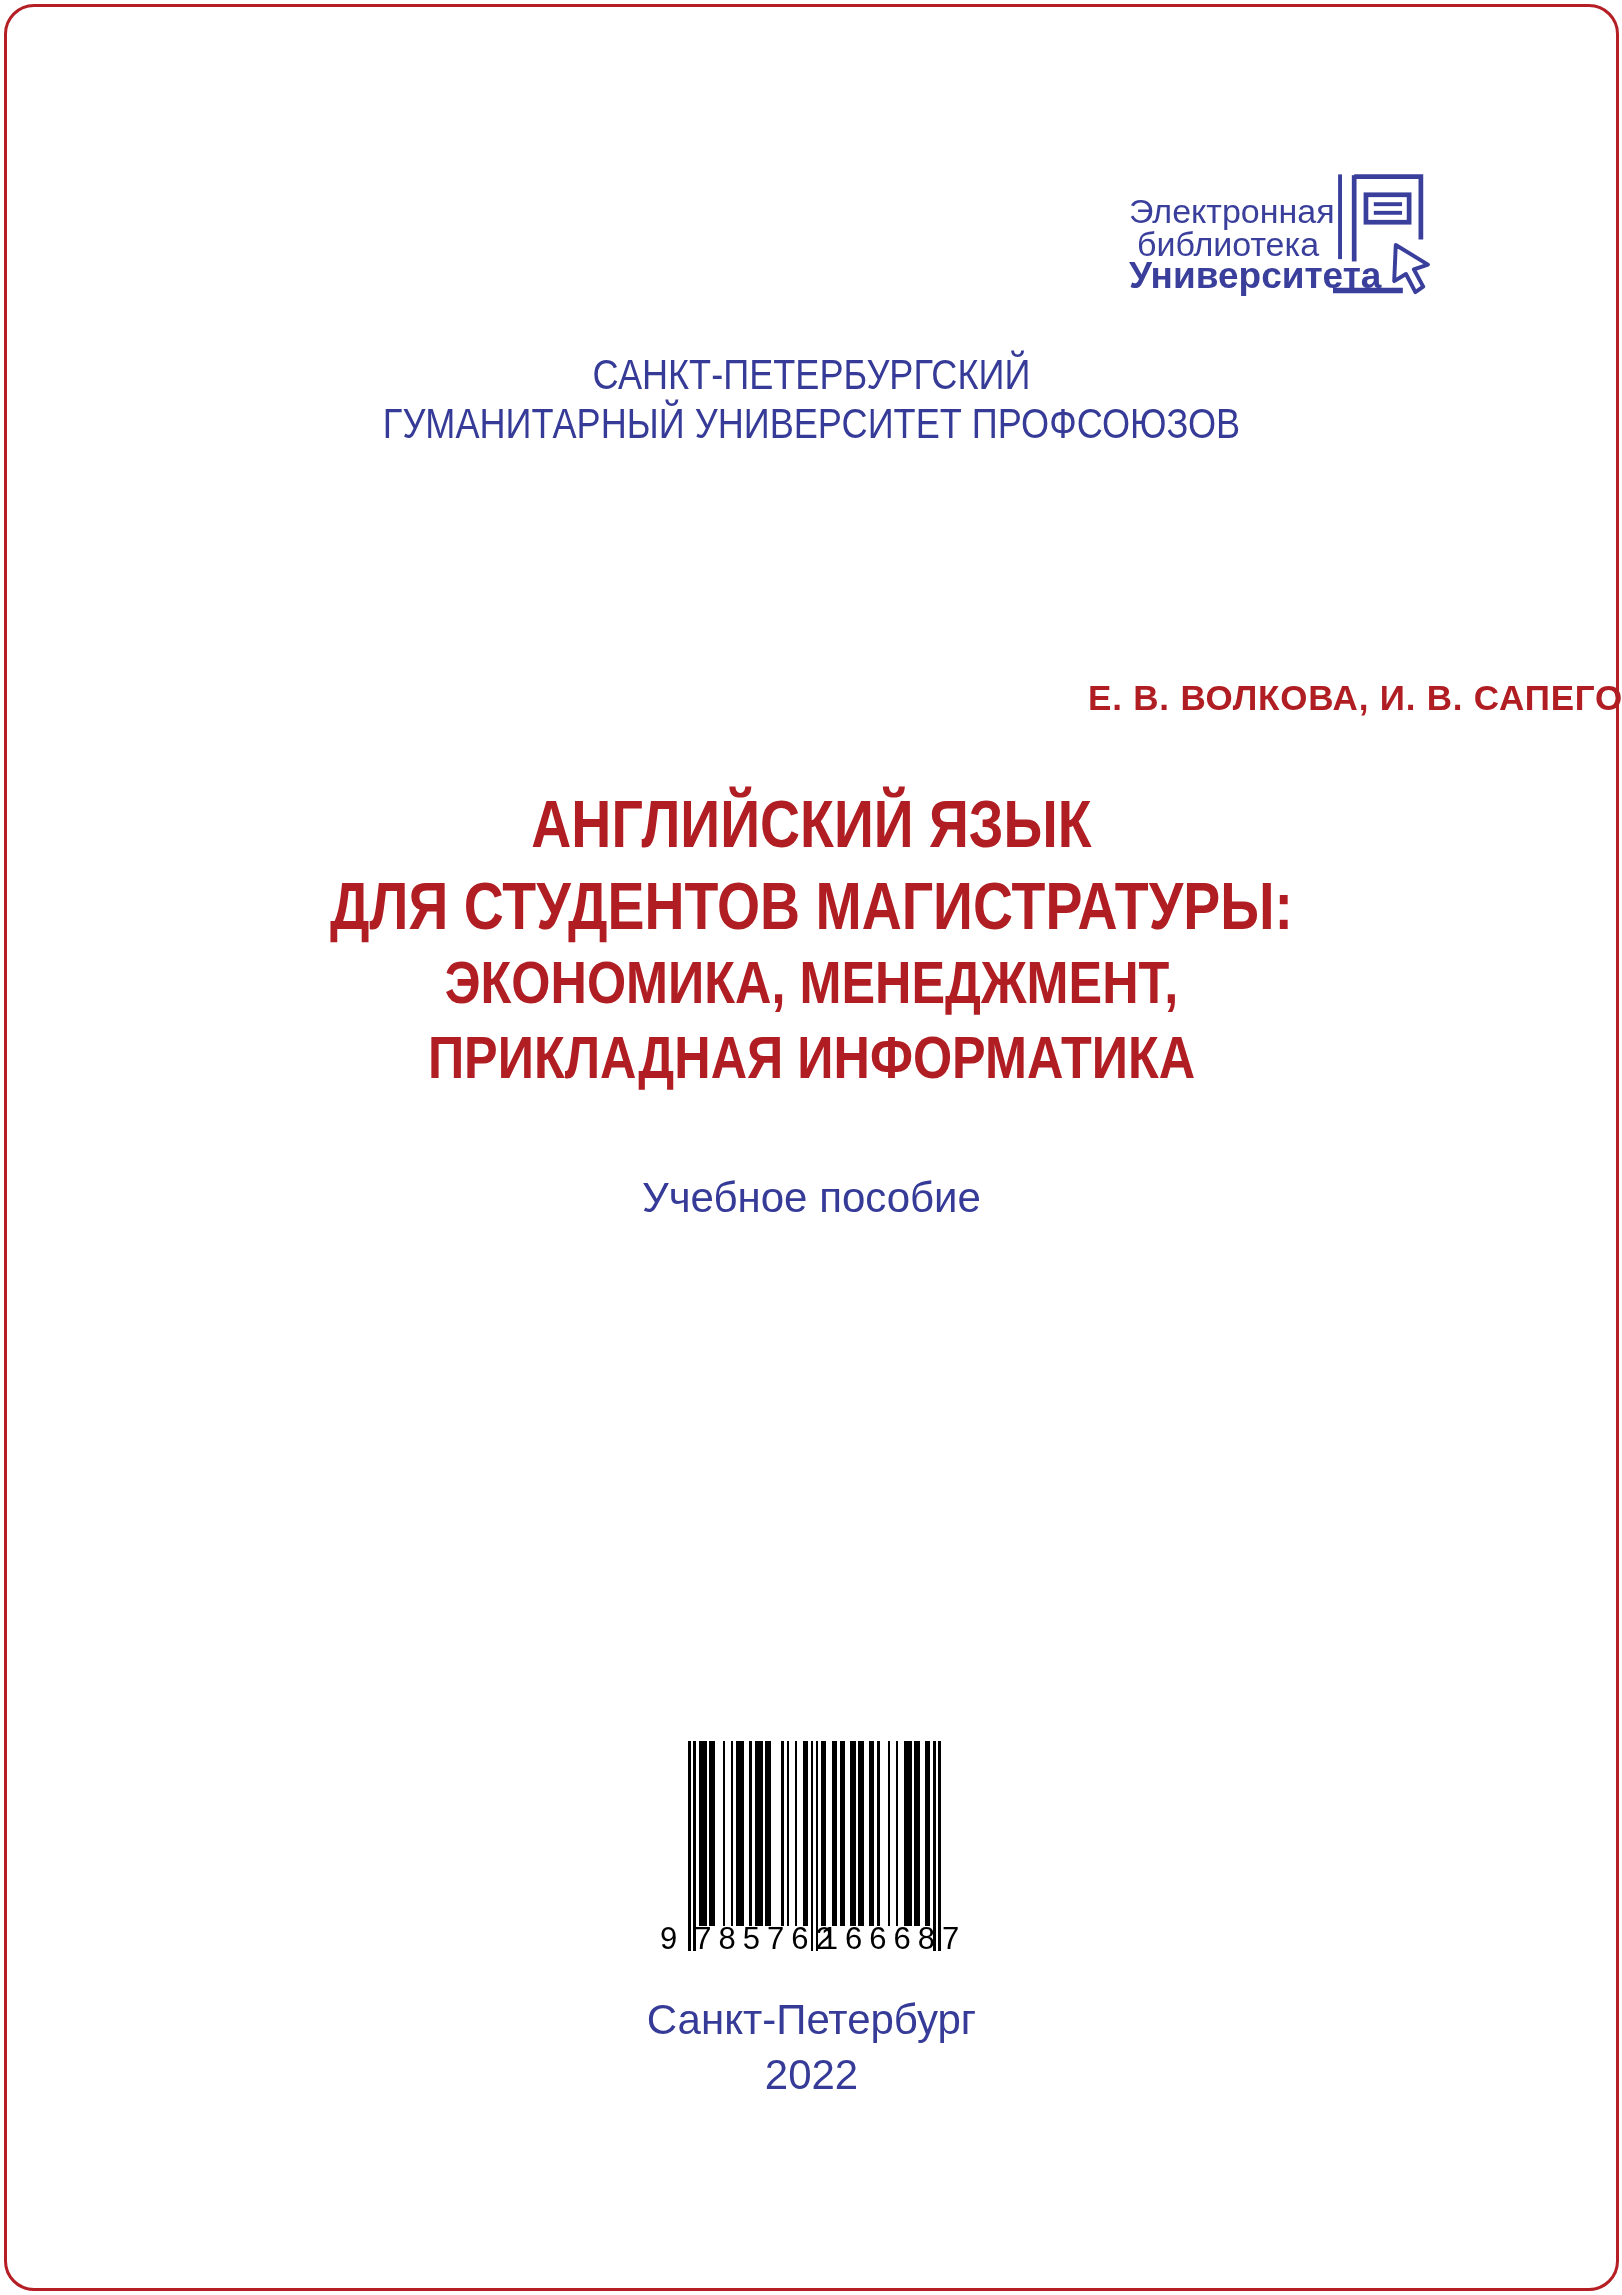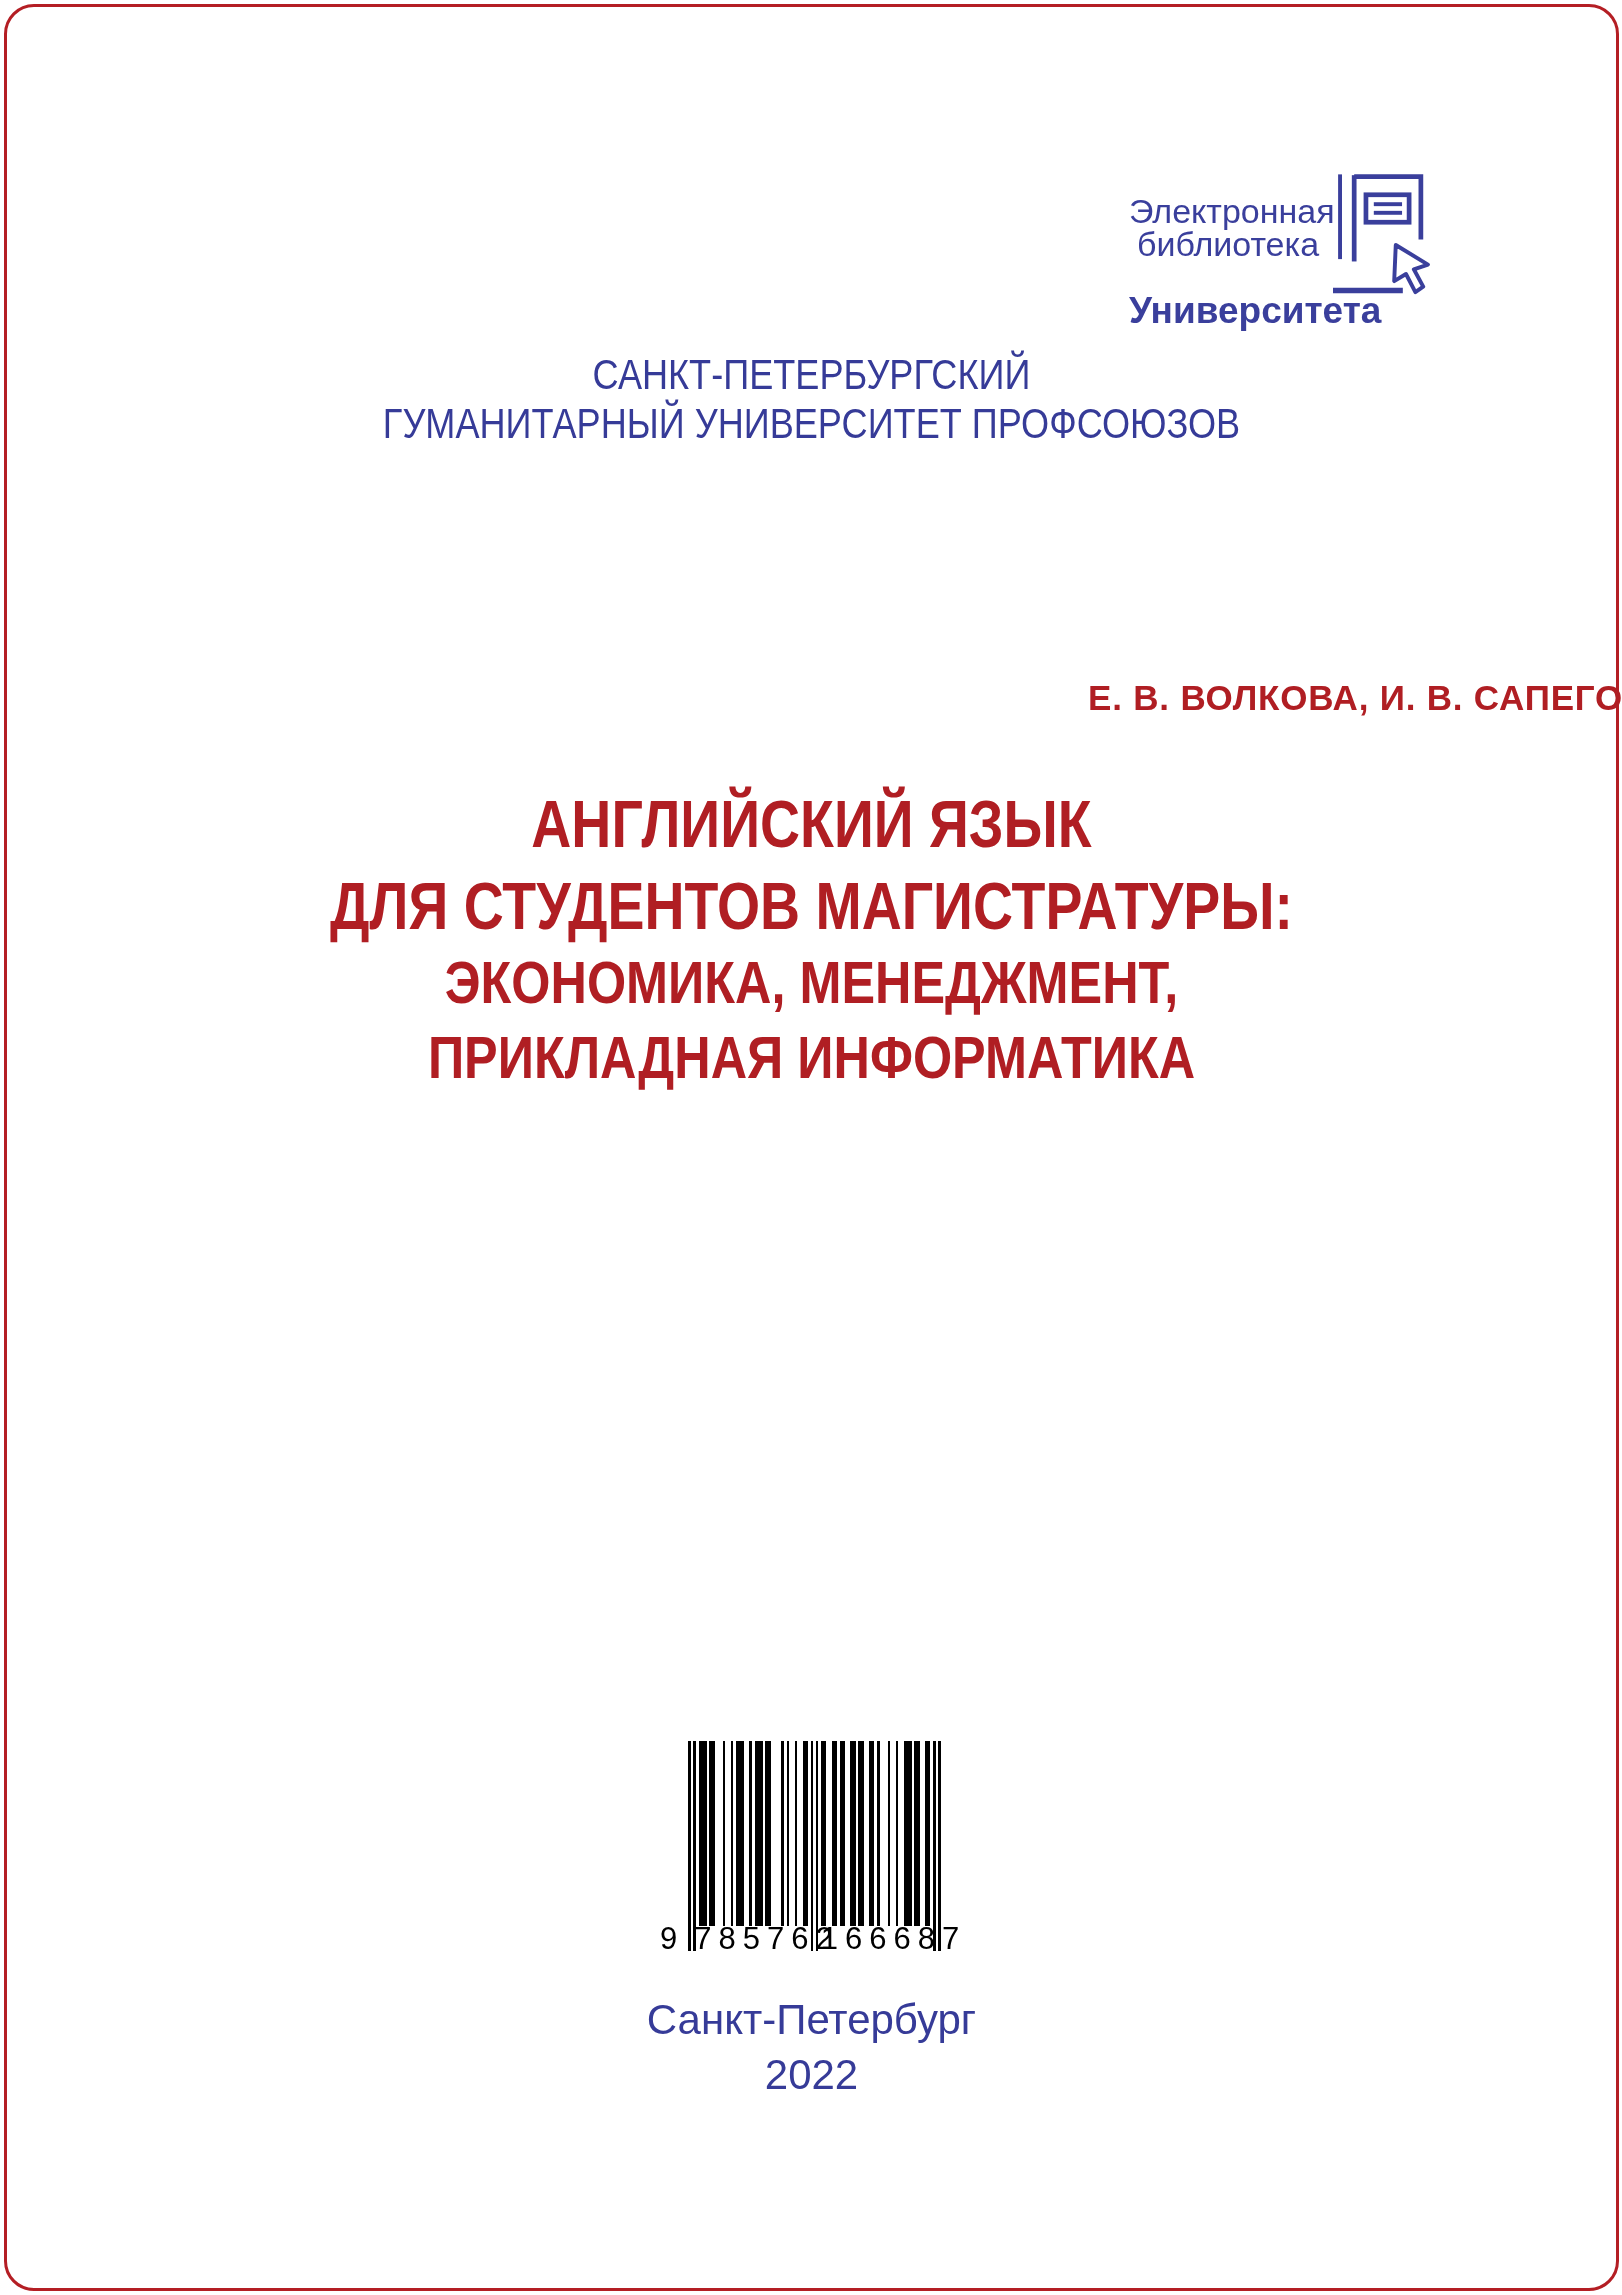--- a/index.html
+++ b/index.html
@@ -15,21 +15,21 @@
     left:3.9px;top:3.9px;right:3.9px;bottom:3.9px;
     border:3.9px solid #b41e24;
     border-radius:30px;
     pointer-events:none;
   }
   
   .logo{position:absolute;left:1129px;top:187px;width:314px;height:126px;color:#3a3f9c;}
   .logo-line{position:absolute;left:0;white-space:nowrap;}
   .logo-l1{top:4.7px;font-size:34px;}
   .logo-l2{top:38px;font-size:34px;margin-left:8px;}
-  .logo-l3{top:68px;font-size:37px;font-weight:bold;margin-top:35px;}
+  .logo-l3{top:68px;font-size:37px;font-weight:bold;}
   .logo-icon{position:absolute;left:1333px;top:171px;}
   
   .cline{position:absolute;left:0;right:0;text-align:center;white-space:nowrap;}
   .univ{top:350px;font-size:43px;line-height:49px;color:#363b98;transform:scaleX(0.84);}
   .authors{top:678px;font-size:35px;font-weight:bold;letter-spacing:0.8px;color:#b01e23;text-align:right;}
   .title{top:783px;font-size:66px;font-weight:bold;line-height:82px;color:#b01e23;transform:scaleX(0.84);}
   .subtitle{top:945px;font-size:60px;font-weight:bold;line-height:75px;color:#b01e23;transform:scaleX(0.84);}
   .edition{top:1174px;font-size:42px;color:#363b98;}
   .city{top:1996px;font-size:42px;color:#363b98;}
   .year{top:2051px;font-size:42px;color:#363b98;}
@@ -81,20 +81,21 @@
   <div class="cline title">
     <div>АНГЛИЙСКИЙ ЯЗЫК</div>
     <div>ДЛЯ СТУДЕНТОВ МАГИСТРАТУРЫ:</div>
   </div>
 
   <div class="cline subtitle">
     <div>ЭКОНОМИКА, МЕНЕДЖМЕНТ,</div>
     <div>ПРИКЛАДНАЯ ИНФОРМАТИКА</div>
   </div>
 
+  <div class="cline edition">Учебное пособие</div>
 
   <div class="barcode">
     <div class="bars">
         <div class="bar tall" style="left: 0%; width: 1.05263%;"></div>
         <div class="bar tall" style="left: 2.10526%; width: 1.05263%;"></div>
         <div class="bar" style="left: 4.21053%; width: 3.15789%;"></div>
         <div class="bar" style="left: 8.42105%; width: 2.10526%;"></div>
         <div class="bar" style="left: 13.6842%; width: 1.05263%;"></div>
         <div class="bar" style="left: 16.8421%; width: 1.05263%;"></div>
         <div class="bar" style="left: 18.9474%; width: 3.15789%;"></div>

